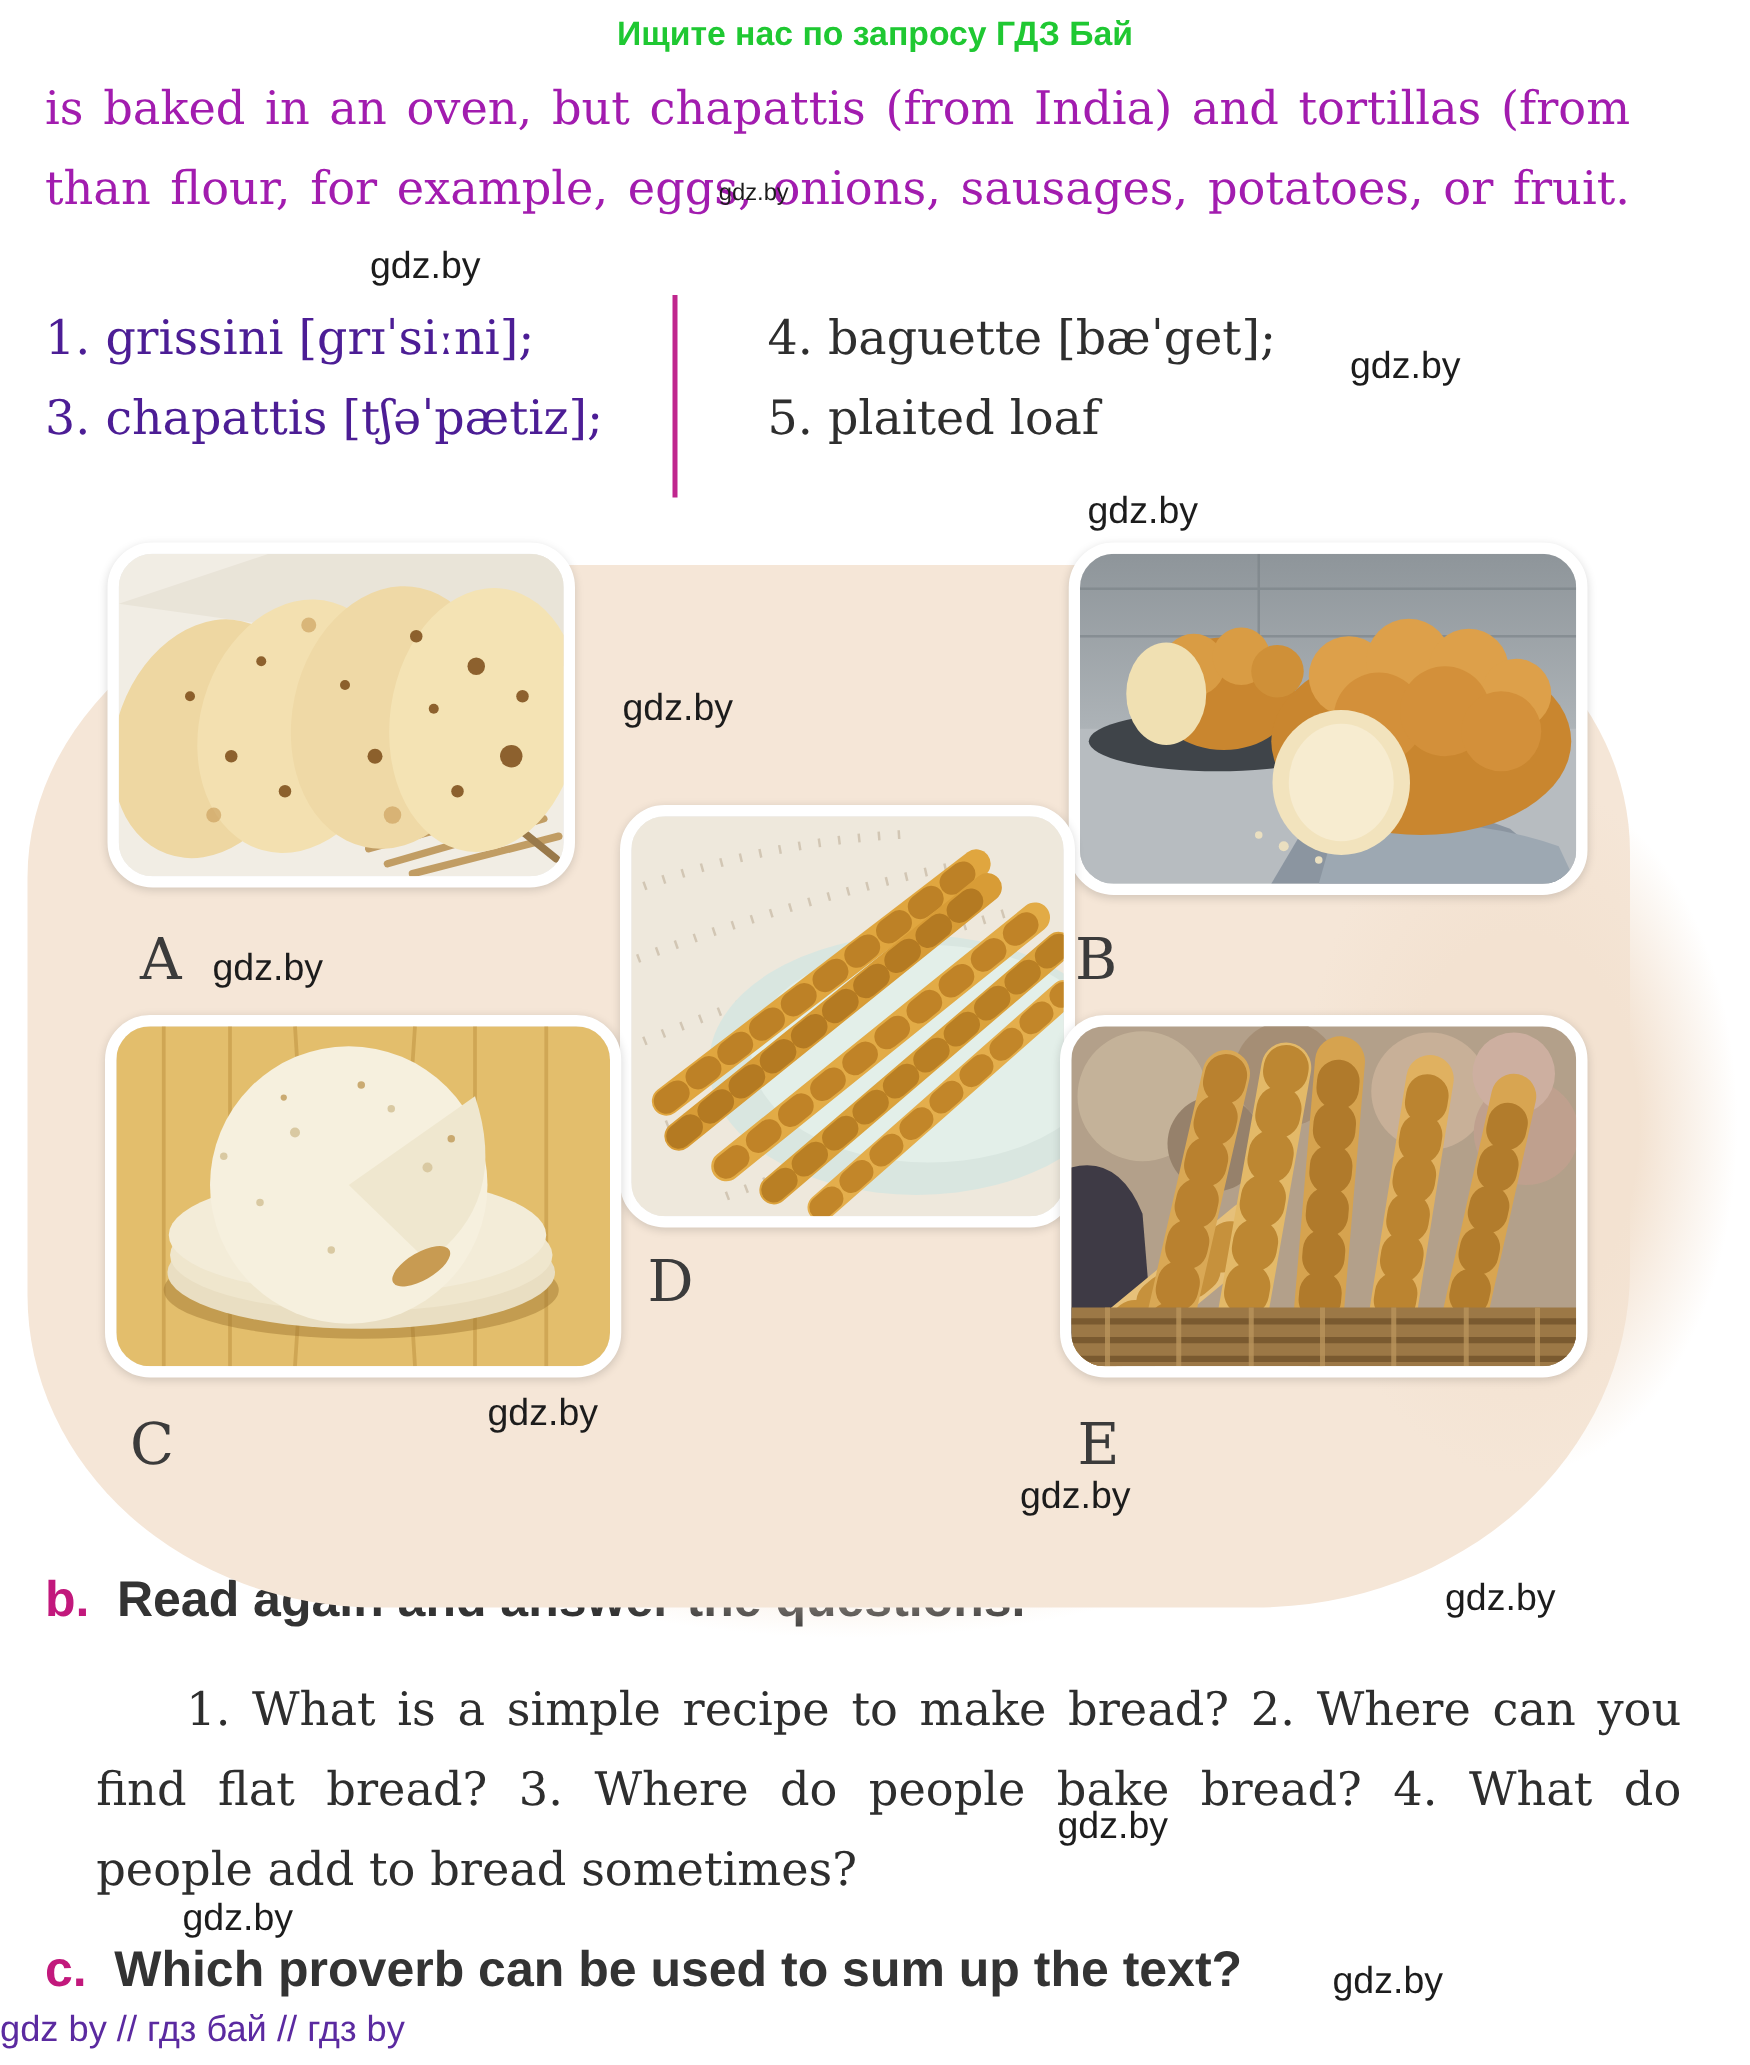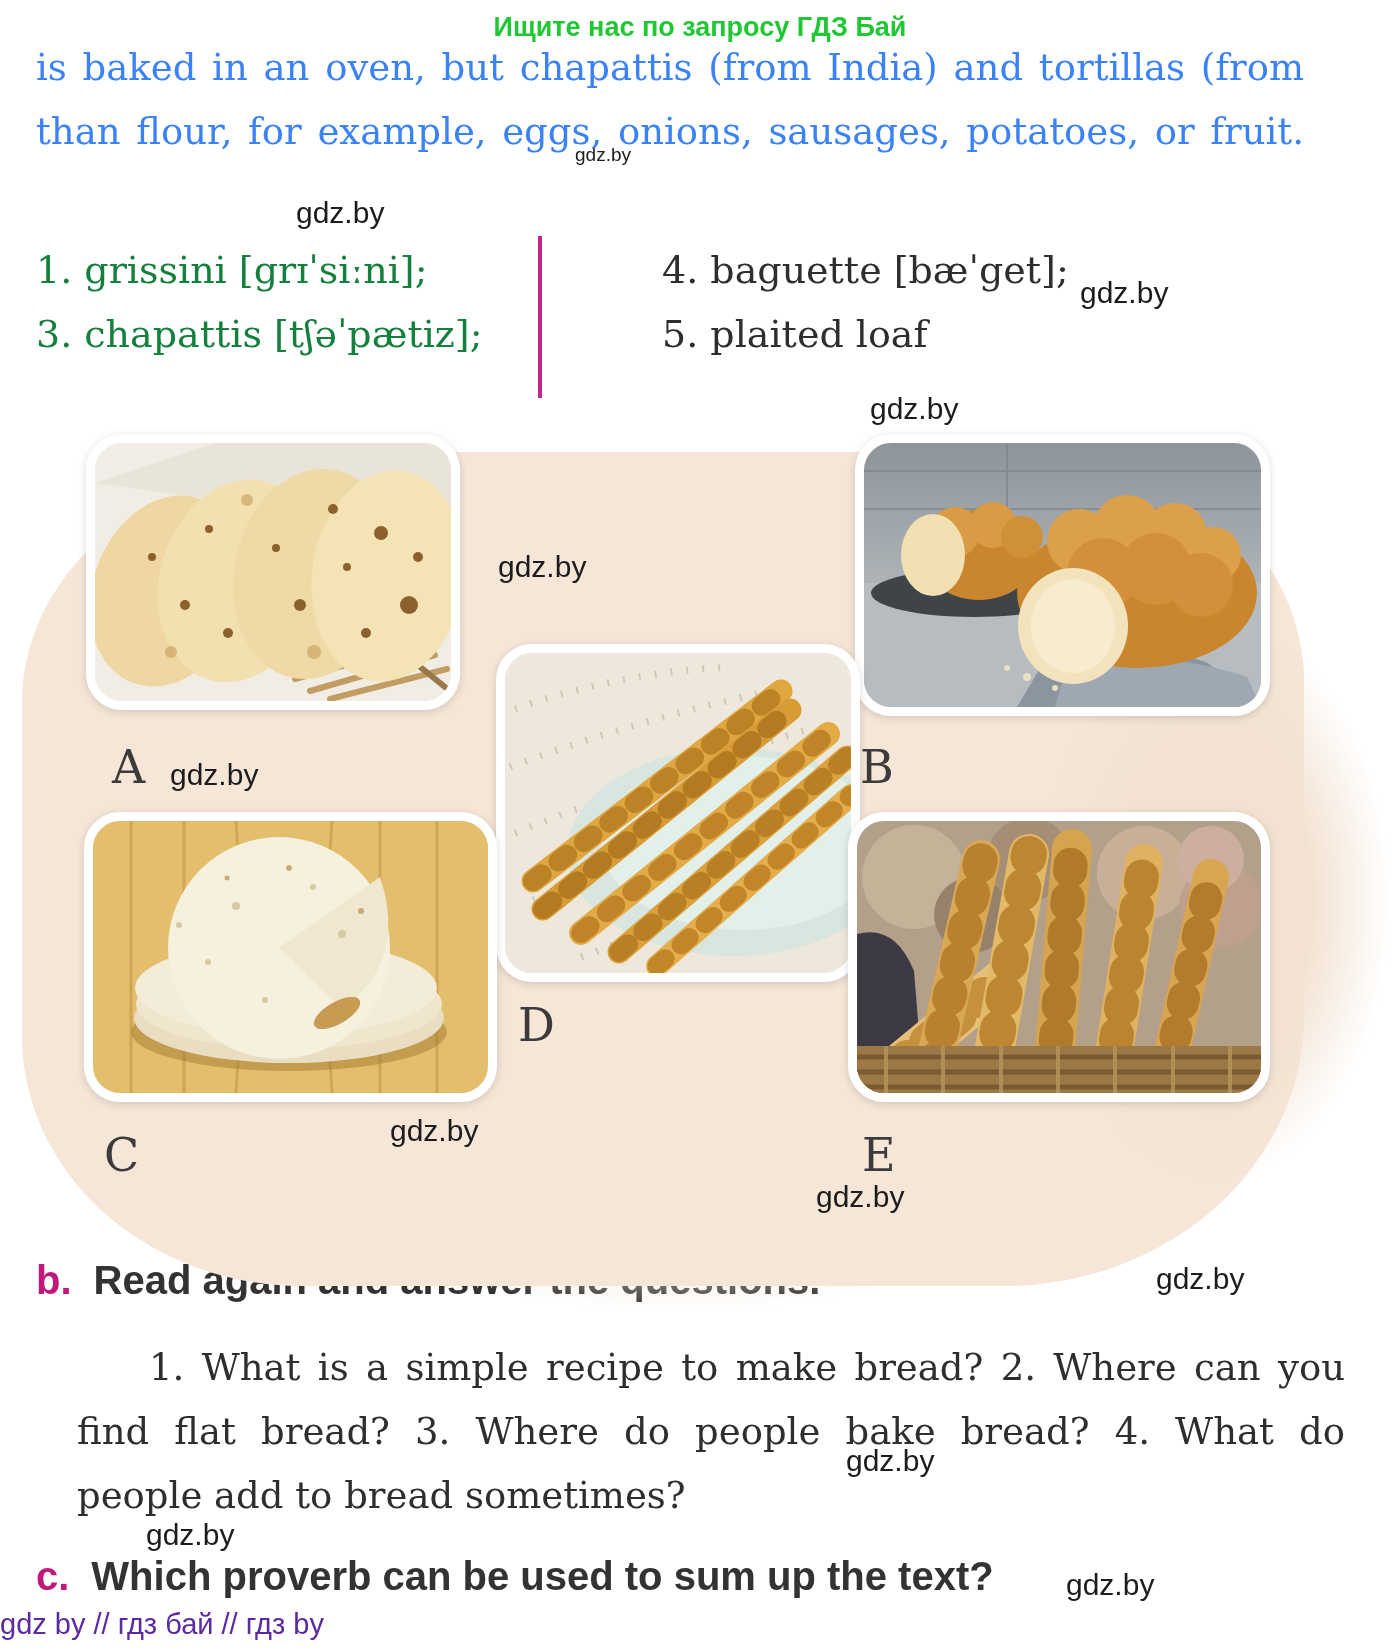--- a/index.html
+++ b/index.html
@@ -2,24 +2,24 @@
 <html><head>
 <meta charset="utf-8">
 <style>
   html,body{margin:0;padding:0;background:#ffffff;}
   #page{position:relative;width:1400px;height:1652px;margin:0 auto;background:#ffffff;overflow:hidden;
         font-family:"DejaVu Serif", serif;color:#333;}
 
   
   .promo{position:absolute;top:12px;left:0;width:100%;text-align:center;
          font-family:"Liberation Sans", sans-serif;font-size:27px;font-weight:bold;color:#1fc832;}
-  .intro{position:absolute;top:36px;left:36px;width:1268px;font-size:37px;line-height:64px;color:#3b82f6;}
+  .intro{position:absolute;top:55px;left:36px;width:1268px;font-size:37px;line-height:64px;color:#a21caf;}
   .line-just{text-align:justify;text-align-last:justify;}
-  .vocab-left{position:absolute;top:238px;left:36px;font-size:38px;line-height:64px;color:#15803d;}
-  .vocab-right{position:absolute;top:238px;left:614px;font-size:38px;line-height:64px;color:#2e2e2e;margin-left:48px;}
+  .vocab-left{position:absolute;top:238px;left:36px;font-size:38px;line-height:64px;color:#4c1d95;}
+  .vocab-right{position:absolute;top:238px;left:614px;font-size:38px;line-height:64px;color:#2e2e2e;}
   .divider{position:absolute;left:538px;top:236px;width:4px;height:162px;background:#c0268e;}
 
   .task-row{position:absolute;left:36px;display:flex;align-items:baseline;gap:22px;
             font-family:"Liberation Sans", sans-serif;font-weight:bold;font-size:40px;color:#333;}
   .task-b{top:1258px;}
   .task-c{top:1554px;}
   .task-marker{color:#c2187c;}
   .questions{position:absolute;top:1336px;left:36px;width:1268px;font-size:37px;line-height:64px;color:#2e2e2e;margin-left:41px;}
   .q-indent{text-indent:72px;}
   .footer{position:absolute;top:1608px;left:0;width:100%;

